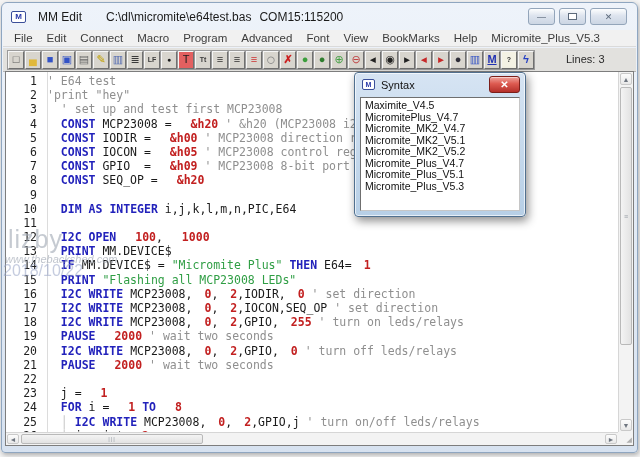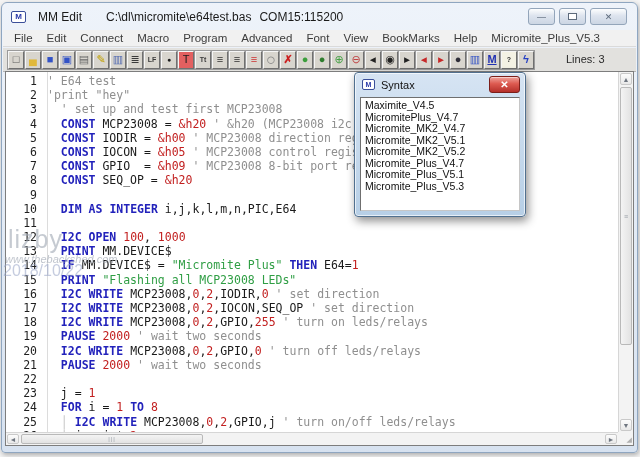--- a/index.html
+++ b/index.html
@@ -37,21 +37,21 @@
   .lines-label{position:absolute;left:563px;top:5px;font-size:11px;color:#2a2a2a;white-space:nowrap;}
   
   .editor{position:absolute;top:68px;left:3px;right:3px;bottom:6px;background:#fff;
     border:1px solid #7d7d7d;}
   .code{position:absolute;left:0;top:0;right:15px;bottom:13px;overflow:hidden;padding-top:2px;
     font-family:"DejaVu Sans Mono", monospace;font-size:11.5px;white-space:pre;}
   .gutterline{position:absolute;left:41px;top:0;bottom:13px;border-left:1px solid #dcdcdc;}
   .cline{height:14.2px;line-height:14.2px;display:flex;}
   .lnum{display:inline-block;width:31px;text-align:right;margin-right:10px;color:#1f1f1f;flex:none;}
   .seg-k{color:#2222bb;font-weight:bold;}
-  .seg-n{color:#c22020;font-weight:normal;}
+  .seg-n{color:#c22020;font-weight:bold;margin-left:12px;}
   .seg-s{color:#2f9e44;}
   .seg-c{color:#8f8f8f;}
   .seg-p{color:#1a1a1a;}
   .seg-g{color:#c4c4c4;}
   
   .vscroll{position:absolute;top:0;right:0;bottom:13px;width:15px;background:#f3f3f3;border-left:1px solid #d6d6d6;}
   .hscroll{position:absolute;left:0;right:15px;bottom:0;height:13px;background:#f3f3f3;border-top:1px solid #d6d6d6;}
   .sbtn{position:absolute;display:flex;align-items:center;justify-content:center;
     font-size:7px;color:#6f7680;background:linear-gradient(#fcfcfc,#e8e8e8);border:1px solid #c9c9c9;border-radius:2px;}
   .vscroll .up{top:1px;left:1px;right:1px;height:12px;}

